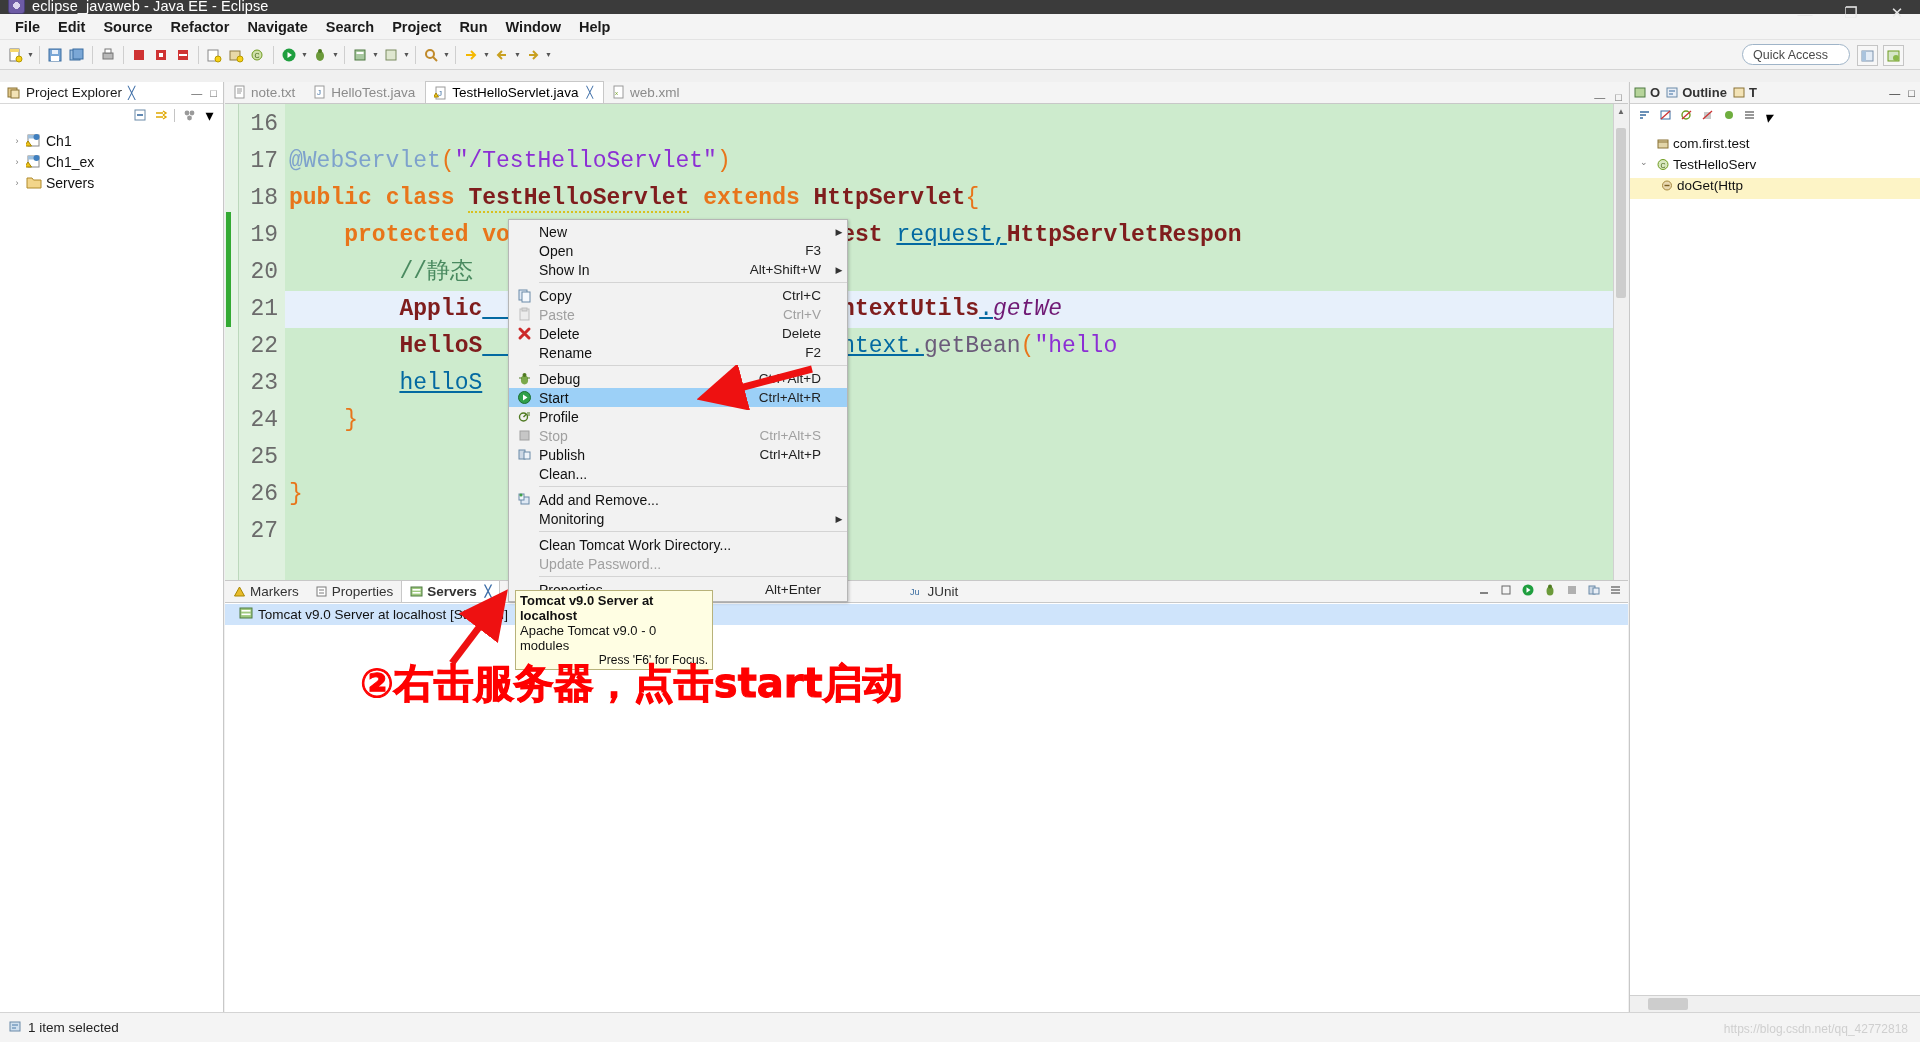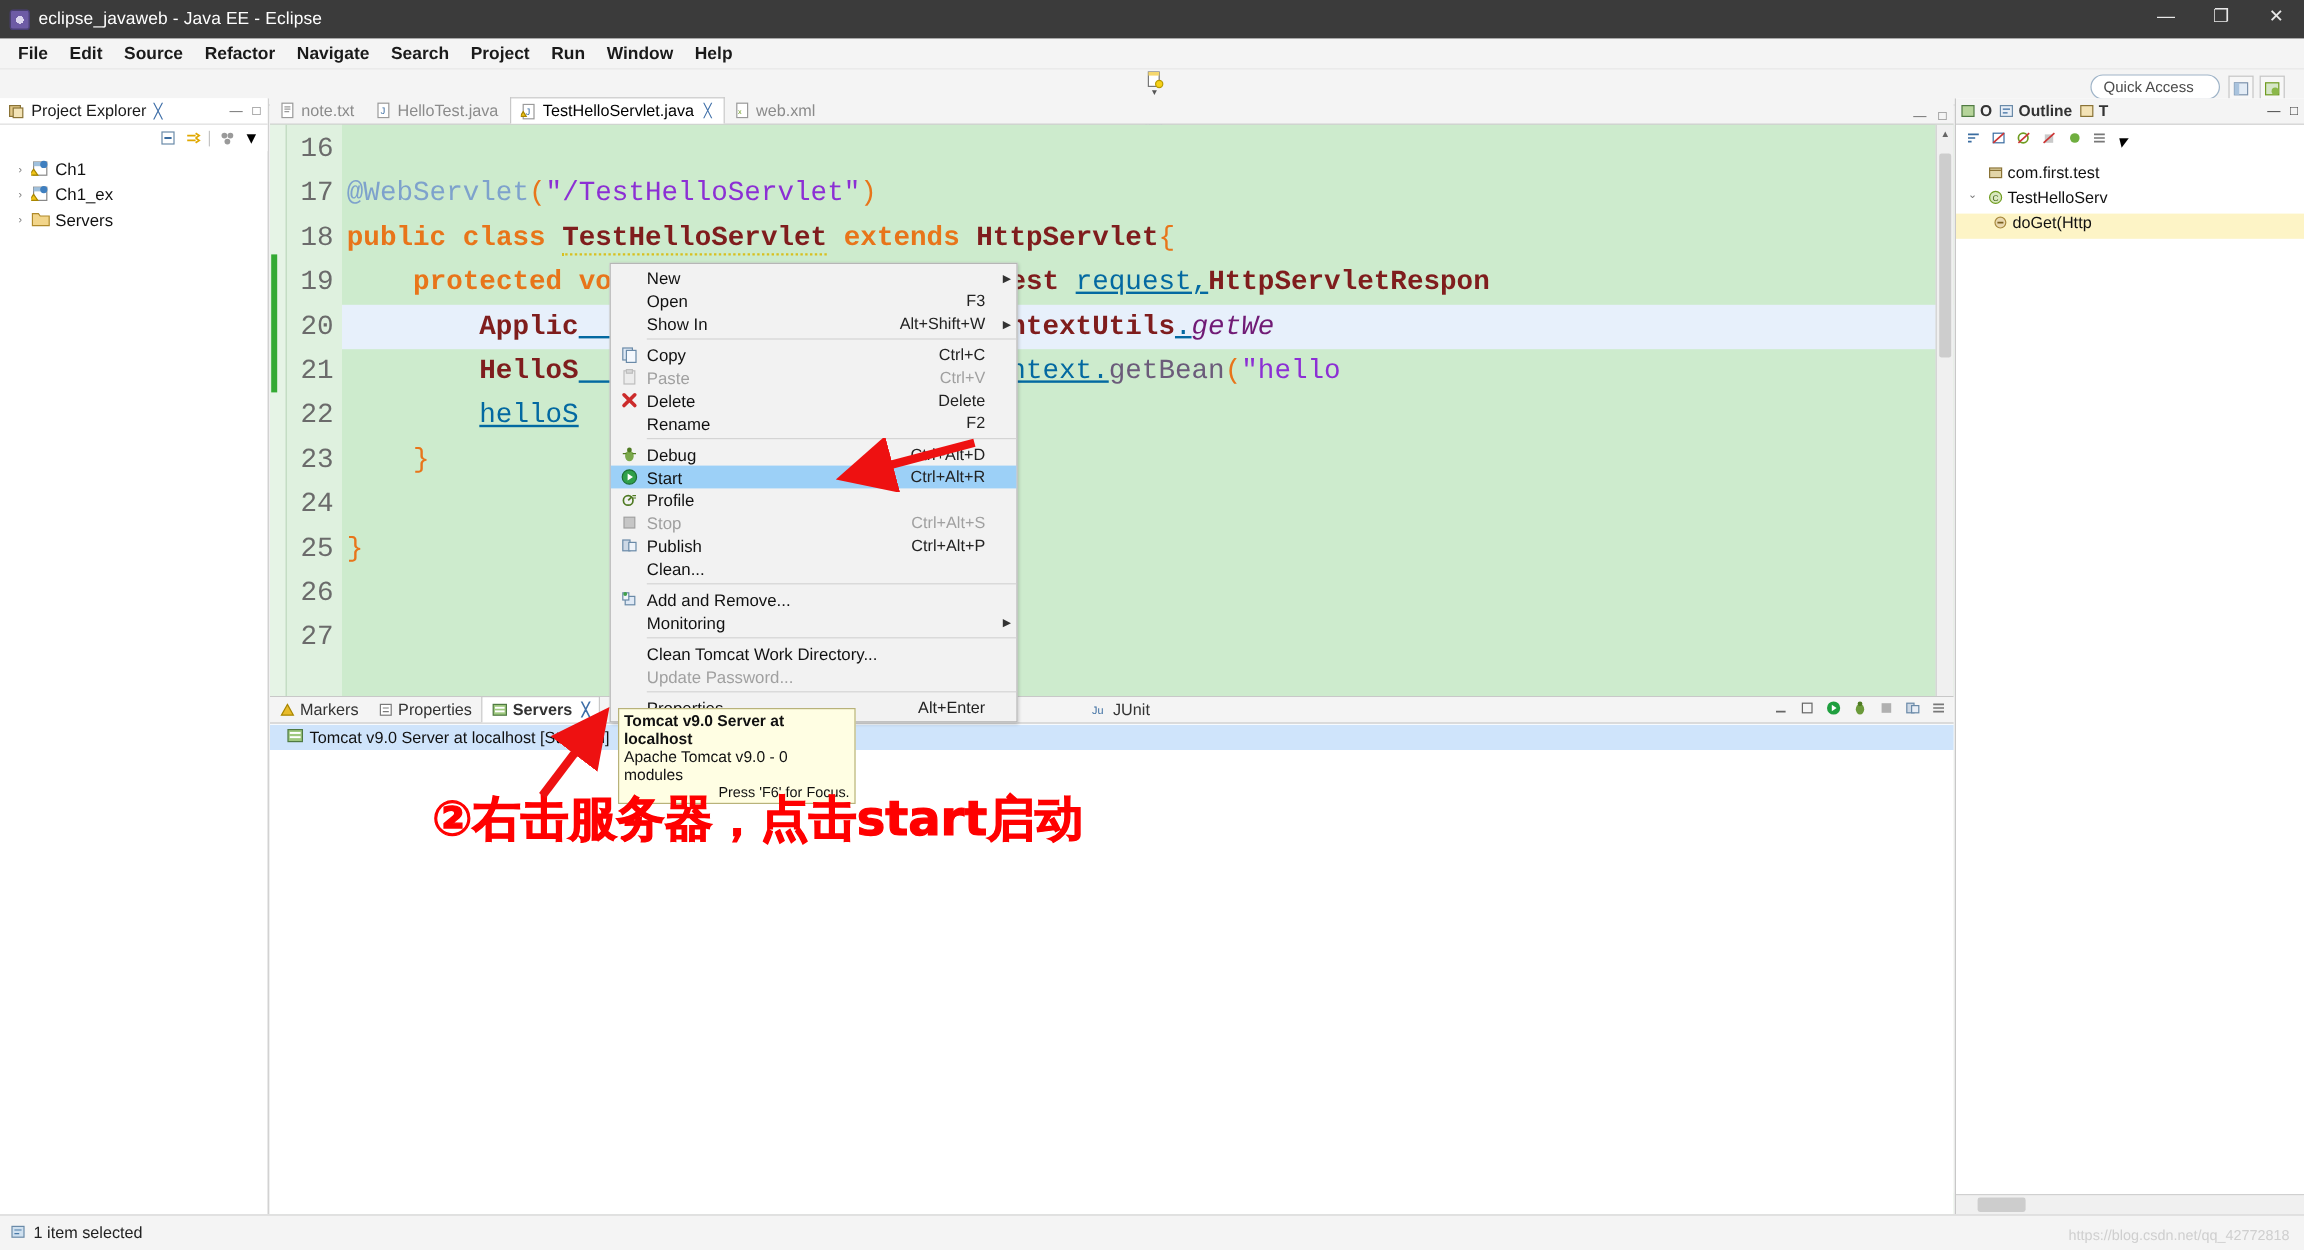--- a/index.html
+++ b/index.html
@@ -6,22 +6,22 @@
   html, body { margin:0; padding:0; }
   body {
     width:1920px; height:1042px;
     font-family:"Liberation Sans", sans-serif;
     background:#f0f0f0; overflow:hidden; position:relative;
     -webkit-font-smoothing:antialiased;
   }
 
   
   #titlebar{
-    height:32px; background:#3b3b3b; color:#ffffff;
-    display:flex; align-items:center; padding-left:8px;
+    height:14px; background:#3b3b3b; color:#ffffff;
+    display:flex; align-items:flex-end; padding-left:8px;
     font-size:14px; position:relative;
   }
   #titlebar .tlogo{
     width:17px;height:17px;border-radius:3px;
     background:radial-gradient(circle at 50% 50%, #dcd6ef 0 30%, #6d5ba5 31% 100%);
     border:1px solid #4a3f78; margin-right:7px; flex:0 0 auto;
   }
   #titlebar .ttext{ font-size:14.5px; letter-spacing:.1px; }
   .wbtns{ position:absolute; right:0; top:0; height:26px; display:flex; }
   .wbtn{ width:46px; height:26px; display:flex; align-items:center; justify-content:center;
@@ -31,21 +31,21 @@
   #menubar{
     height:26px; background:#f4f4f4; display:flex; align-items:center;
     padding-left:6px; font-size:14.5px; color:#1a1a1a;
     border-bottom:1px solid #e3e3e3;
   }
   #menubar .mi{ padding:3px 9px;font-weight:bold; }
 
   
   #toolbar{
     height:30px; background:#f4f4f4; display:flex; align-items:center;
-    padding-left:4px; border-bottom:1px solid #d4d4d4; position:relative;flex-direction:column;
+    padding-left:4px; border-bottom:1px solid #d4d4d4; position:relative;
   }
   .tb{ width:20px;height:20px;margin:0 1px; display:flex;align-items:center;justify-content:center;
        font-size:11px; }
   .tbsep{ width:1px;height:18px;background:#cfcfcf;margin:0 4px; }
   .tbarrow{ width:9px;height:20px;display:flex;align-items:center;justify-content:center;
             color:#555; font-size:7px; }
   #quickaccess{
     position:absolute; right:70px; top:4px; width:108px; height:21px;
     border:1px solid #9fb4c8; border-radius:11px; background:#ffffff;
     font-size:12.5px; color:#4a4a4a; display:flex; align-items:center; padding-left:10px;
@@ -510,20 +510,21 @@
         <div>24</div>
         <div>25</div>
         <div>26</div>
         <div>27</div>
       </div>
       <div id="code">
         <div class="cline">&nbsp;</div>
         <div class="cline"><span class="ann">@WebServlet</span><span style="color:#e8751a;">(</span><span class="str">"/TestHelloServlet"</span><span style="color:#e8751a;">)</span></div>
         <div class="cline"><span class="kw">public</span> <span class="kw">class</span> <span class="typ squig">TestHelloServlet</span> <span class="kw">extends</span> <span class="typ">HttpServlet</span><span style="color:#e8751a;">{</span></div>
         <div class="cline">    <span class="kw">protected</span> <span class="kw">void</span> <span class="mth">doGet</span><span style="color:#e8751a;">(</span><span class="typ">HttpServletRequest</span> <span class="plain">request,</span><span class="typ">HttpServletRespon</span></div>
+        <div class="cline">        <span class="cmt">//静态</span></div>
         <div class="cline hl">        <span class="typ">Applic</span><span class="plain">        = </span><span class="typ">WebApplicationContextUtils</span><span class="plain">.</span><span class="fld">getWe</span></div>
         <div class="cline">        <span class="typ">HelloS</span><span class="plain">           (</span><span class="typ">HelloSpring</span><span class="plain">)context.</span><span class="mth">getBean</span><span style="color:#e8751a;">(</span><span class="str">"hello</span></div>
         <div class="cline">        <span class="plain">helloS</span></div>
         <div class="cline">    <span style="color:#e8751a;">}</span></div>
         <div class="cline">&nbsp;</div>
         <div class="cline"><span style="color:#e8751a;">}</span></div>
         <div class="cline">&nbsp;</div>
       </div>
     </div>
 

